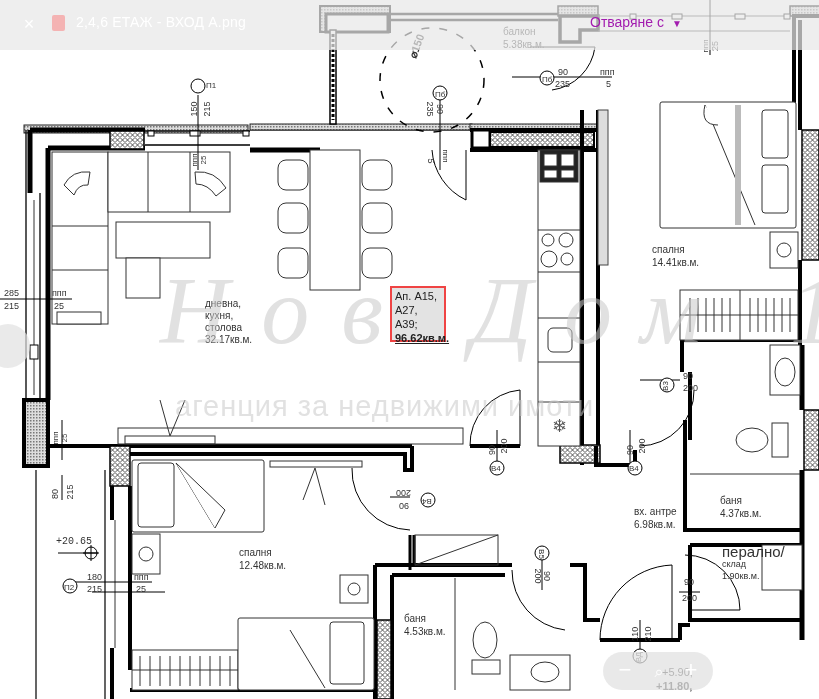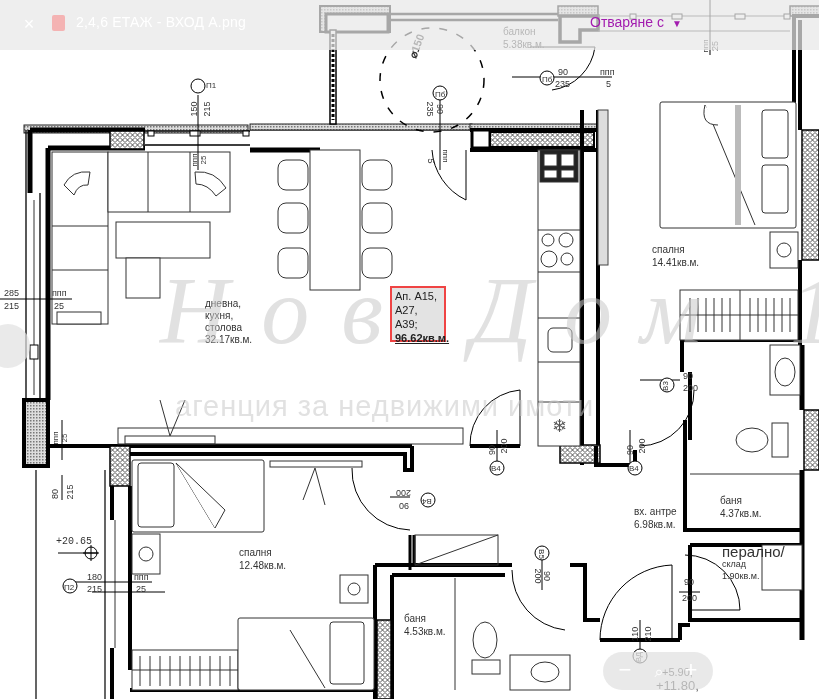--- a/index.html
+++ b/index.html
@@ -334,21 +334,21 @@
 <div class="lbl" style="left:404px;top:626px;">4.53кв.м.</div>
 
 <div class="lbl" style="left:634px;top:506px;">вх. антре</div>
 <div class="lbl" style="left:634px;top:519px;">6.98кв.м.</div>
 
 <div class="lbl" style="left:722px;top:546px;font-size:15px;">перално/</div>
 <div class="lbl" style="left:722px;top:558px;font-size:9px;">склад</div>
 <div class="lbl" style="left:722px;top:570px;font-size:9px;">1.90кв.м.</div>
 
 <div class="lbl" style="left:662px;top:666px;font-size:11px;">+5.90,</div>
-<div class="lbl" style="left:656px;top:680px;font-size:13px;">+11.80,</div>
+<div class="lbl" style="left:656px;top:680px;font-size:11px;font-weight:bold;">+11.80,</div>
 
 <div class="apt-box">
   <div>Ап. А15,</div>
   <div>А27, А39;</div>
   <div class="area">96.62кв.м.</div>
 </div>
 
 <div class="wm wm-big">Нов Дом 1</div>
 <div class="wm wm-sub">агенция за недвижими имоти</div>
 

